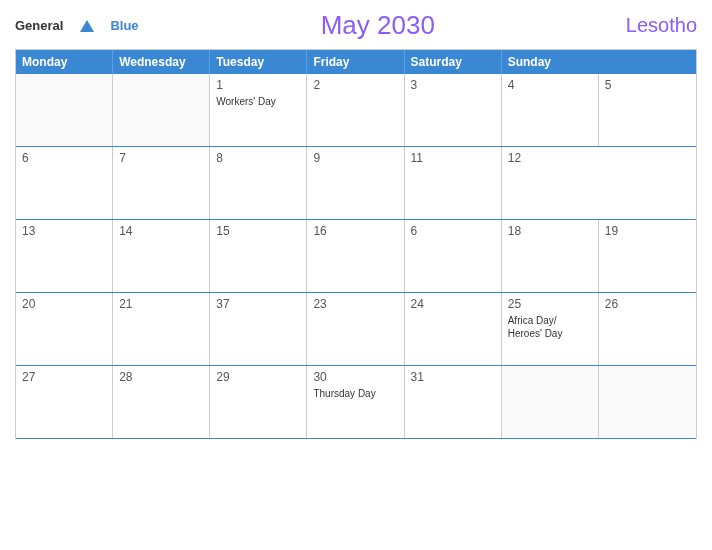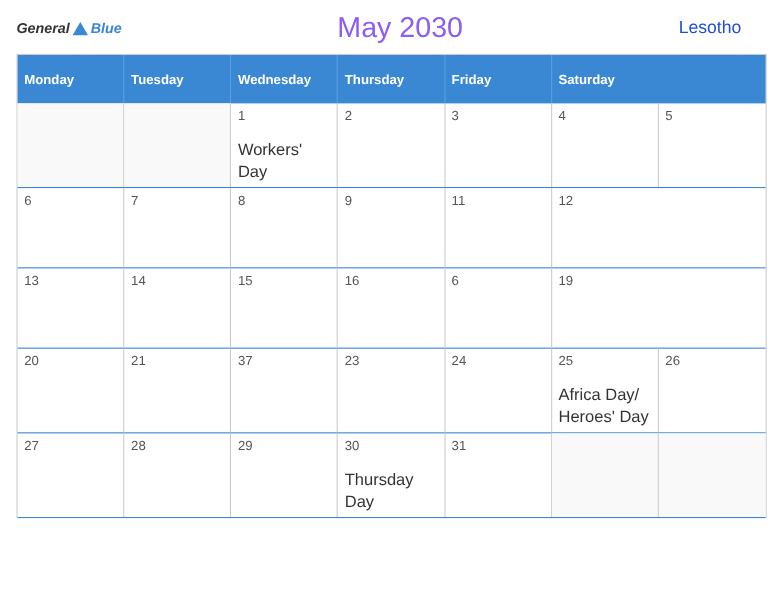--- a/index.html
+++ b/index.html
@@ -18,22 +18,21 @@
     }
     .header {
       display: flex;
       align-items: center;
       justify-content: space-between;
       margin-bottom: 8px;
     }
     .logo {
       display: flex;
       align-items: center;
-      gap: 2px;
-      font-style: italic;
+      gap: 16px;
     }
     .logo-general {
       font-size: 13px;
       font-weight: bold;
       color: #333;
     }
     .logo-blue {
       font-size: 13px;
       font-weight: bold;
       color: #3a87d4;
@@ -48,38 +47,39 @@
       margin-left: 1px;
     }
     .title {
       font-size: 26px;
       font-weight: normal;
       color: #8b5cf6;
       text-align: center;
       flex: 1;
     }
     .country {
-      font-size: 16px;
-      color: #1d4ed8;
+      font-size: 20px;
+      color: #8b5cf6;
       min-width: 80px;
+      text-align: right;
     }
     .calendar {
       border: 1px solid #ccc;
       border-bottom: none;
     }
     .day-headers {
       display: grid;
       grid-template-columns: repeat(7, 1fr);
       background: #3a87d4;
     }
     .day-header {
       color: #fff;
       font-size: 12px;
       font-weight: bold;
-      padding: 15px 6px;
+      padding: 5px 6px;
       text-align: left;
       border-right: 1px solid #5a9fe0;
     }
     .day-header:last-child {
       border-right: none;
     }
     .weeks {
       display: flex;
       flex-direction: column;
     }
@@ -100,24 +100,24 @@
     .day-cell:last-child {
       border-right: none;
     }
     .day-number {
       font-size: 12px;
       color: #555;
       display: block;
       margin-bottom: 2px;
     }
     .day-event {
-      font-size: 15px;
+      font-size: 10px;
       color: #333;
       line-height: 1.3;
-      margin-top: 15px;
+      margin-top: 3px;
     }
     .empty-cell {
       background: #f9f9f9;
     }
   </style>
 </head>
 <body>
 
 <div class="page">
   <div class="header">
@@ -126,25 +126,25 @@
       <div class="logo-triangle"></div>
       <span class="logo-blue">Blue</span>
     </div>
     <div class="title">May 2030</div>
     <div class="country">Lesotho</div>
   </div>
 
   <div class="calendar">
     <div class="day-headers">
     <div class="day-header">Monday</div>
+        <div class="day-header">Wednesday</div>
         <div class="day-header">Tuesday</div>
-        <div class="day-header">Wednesday</div>
-        <div class="day-header">Thursday</div>
         <div class="day-header">Friday</div>
         <div class="day-header">Saturday</div>
+        <div class="day-header">Sunday</div>
       </div>
     <div class="weeks">
     <div class="week-row">
           <div class="day-cell empty-cell"></div>
           <div class="day-cell empty-cell"></div>
           <div class="day-cell">
             <span class="day-number">1</span>
             <div class="day-event">Workers' Day</div>
           </div>
           <div class="day-cell">
@@ -188,20 +188,23 @@
             <span class="day-number">14</span>
           </div>
           <div class="day-cell">
             <span class="day-number">15</span>
           </div>
           <div class="day-cell">
             <span class="day-number">16</span>
           </div>
           <div class="day-cell">
             <span class="day-number">6</span>
+          </div>
+          <div class="day-cell">
+            <span class="day-number">18</span>
           </div>
           <div class="day-cell">
             <span class="day-number">19</span>
           </div>
         </div>
         <div class="week-row">
           <div class="day-cell">
             <span class="day-number">20</span>
           </div>
           <div class="day-cell">

